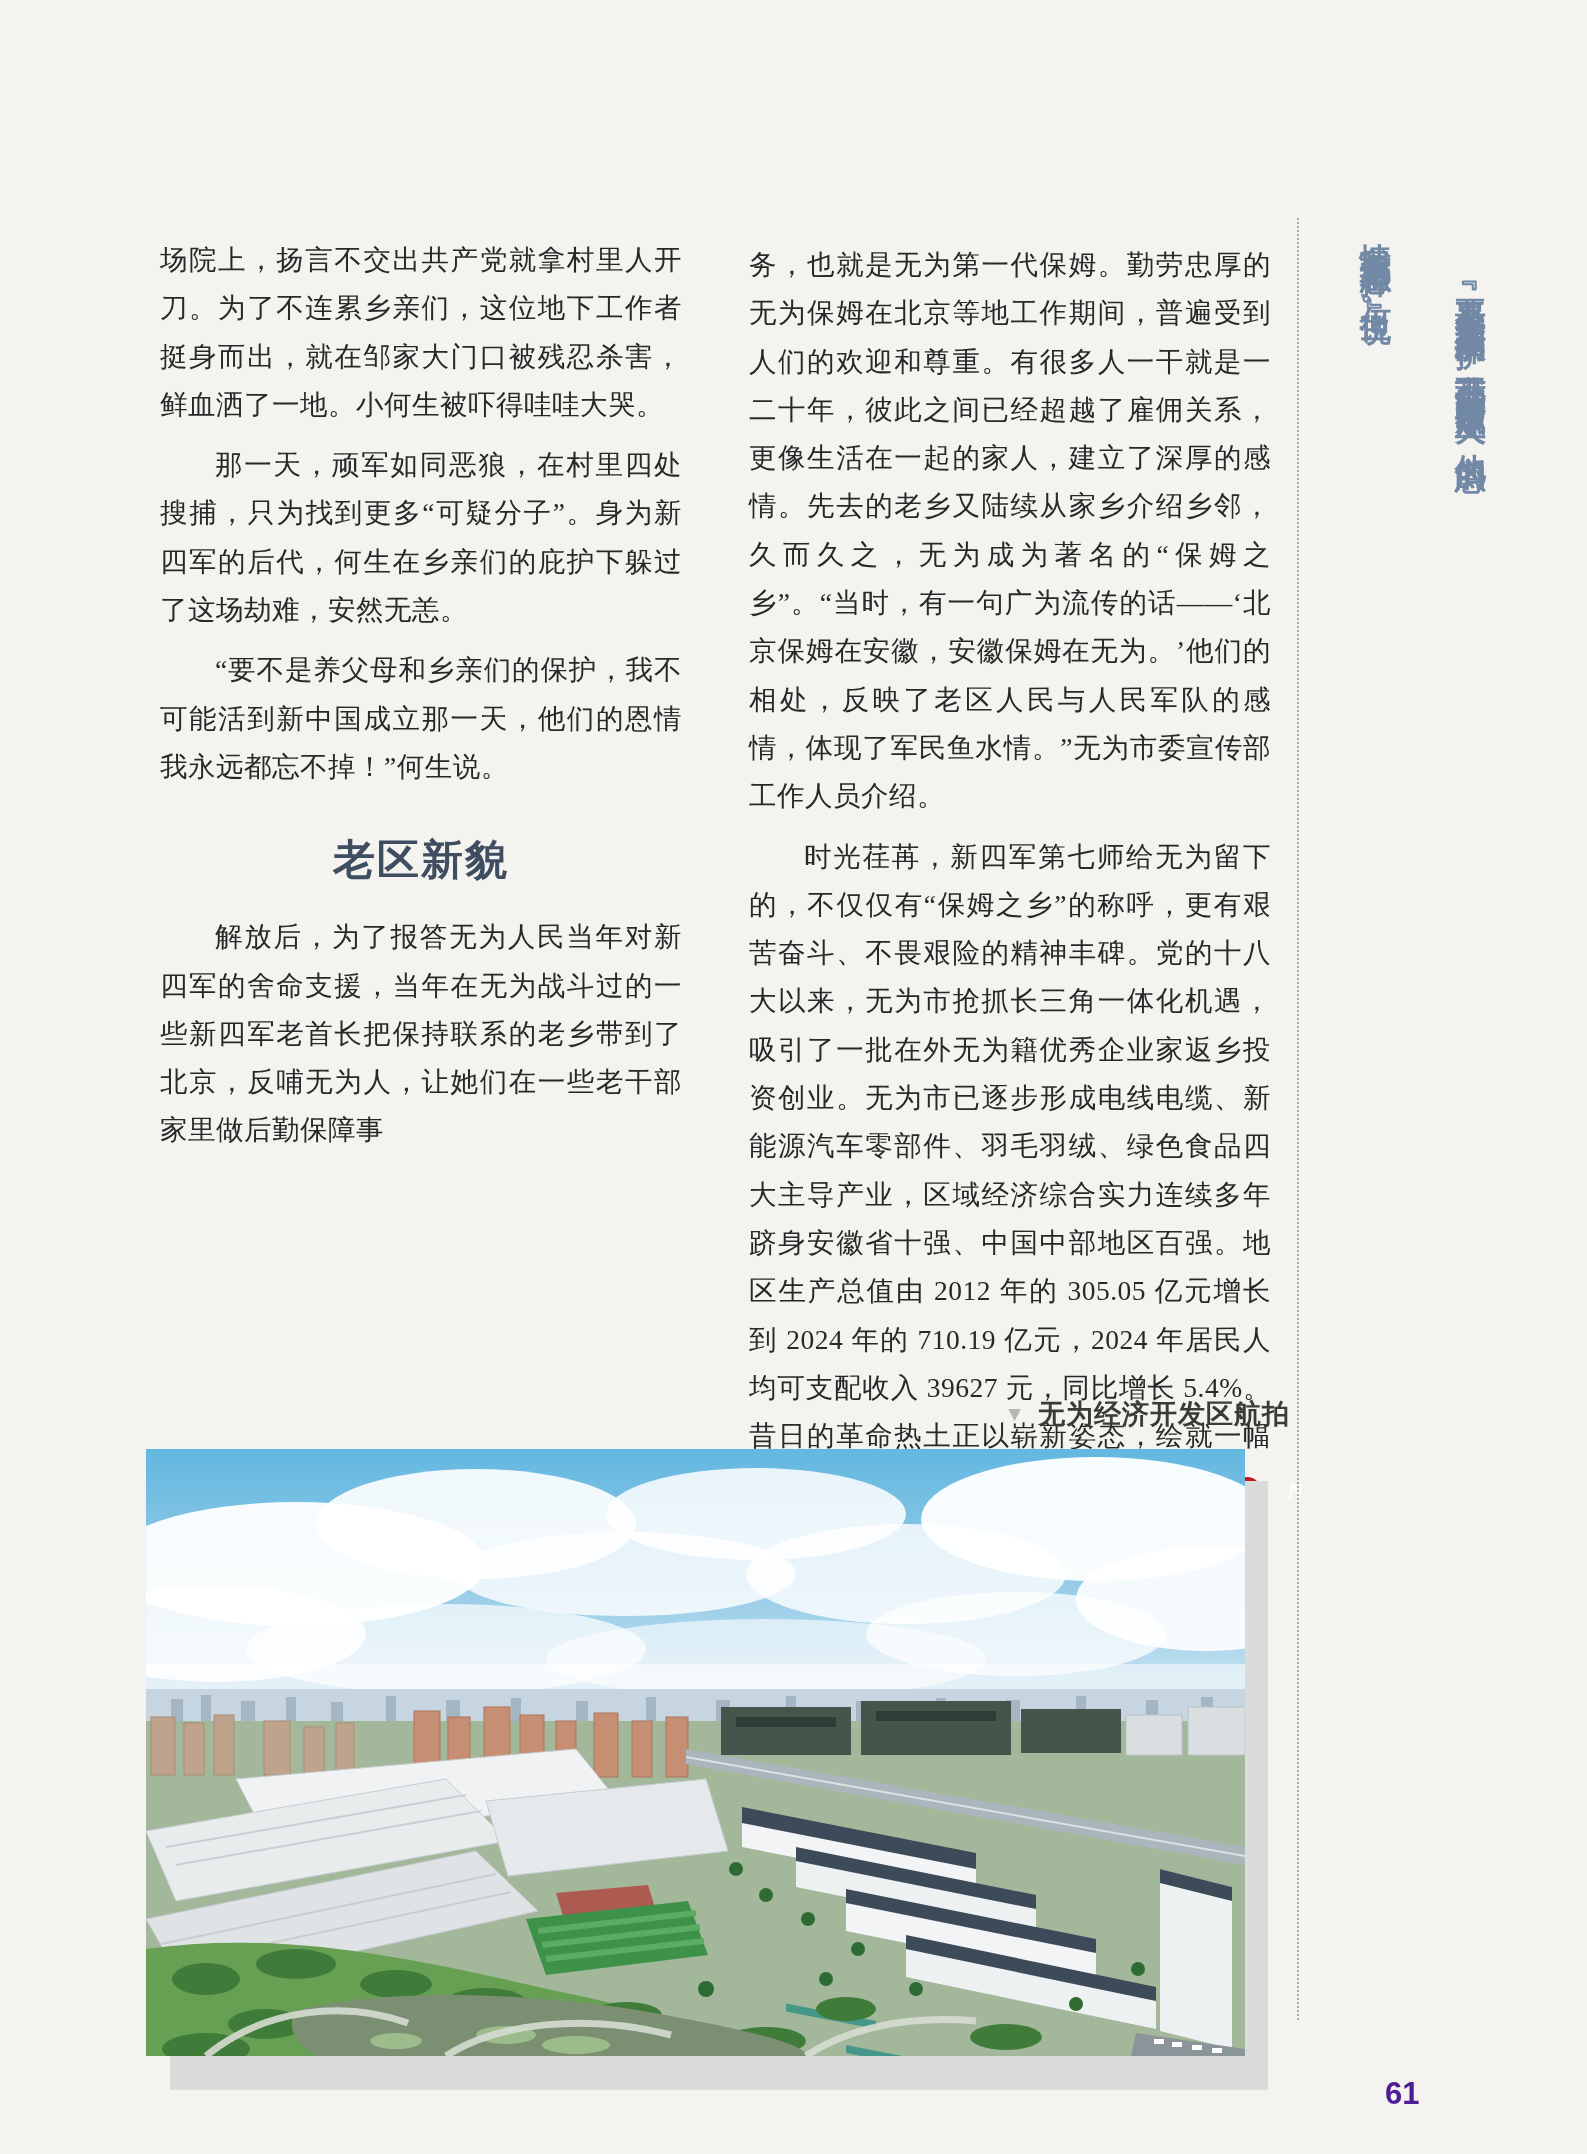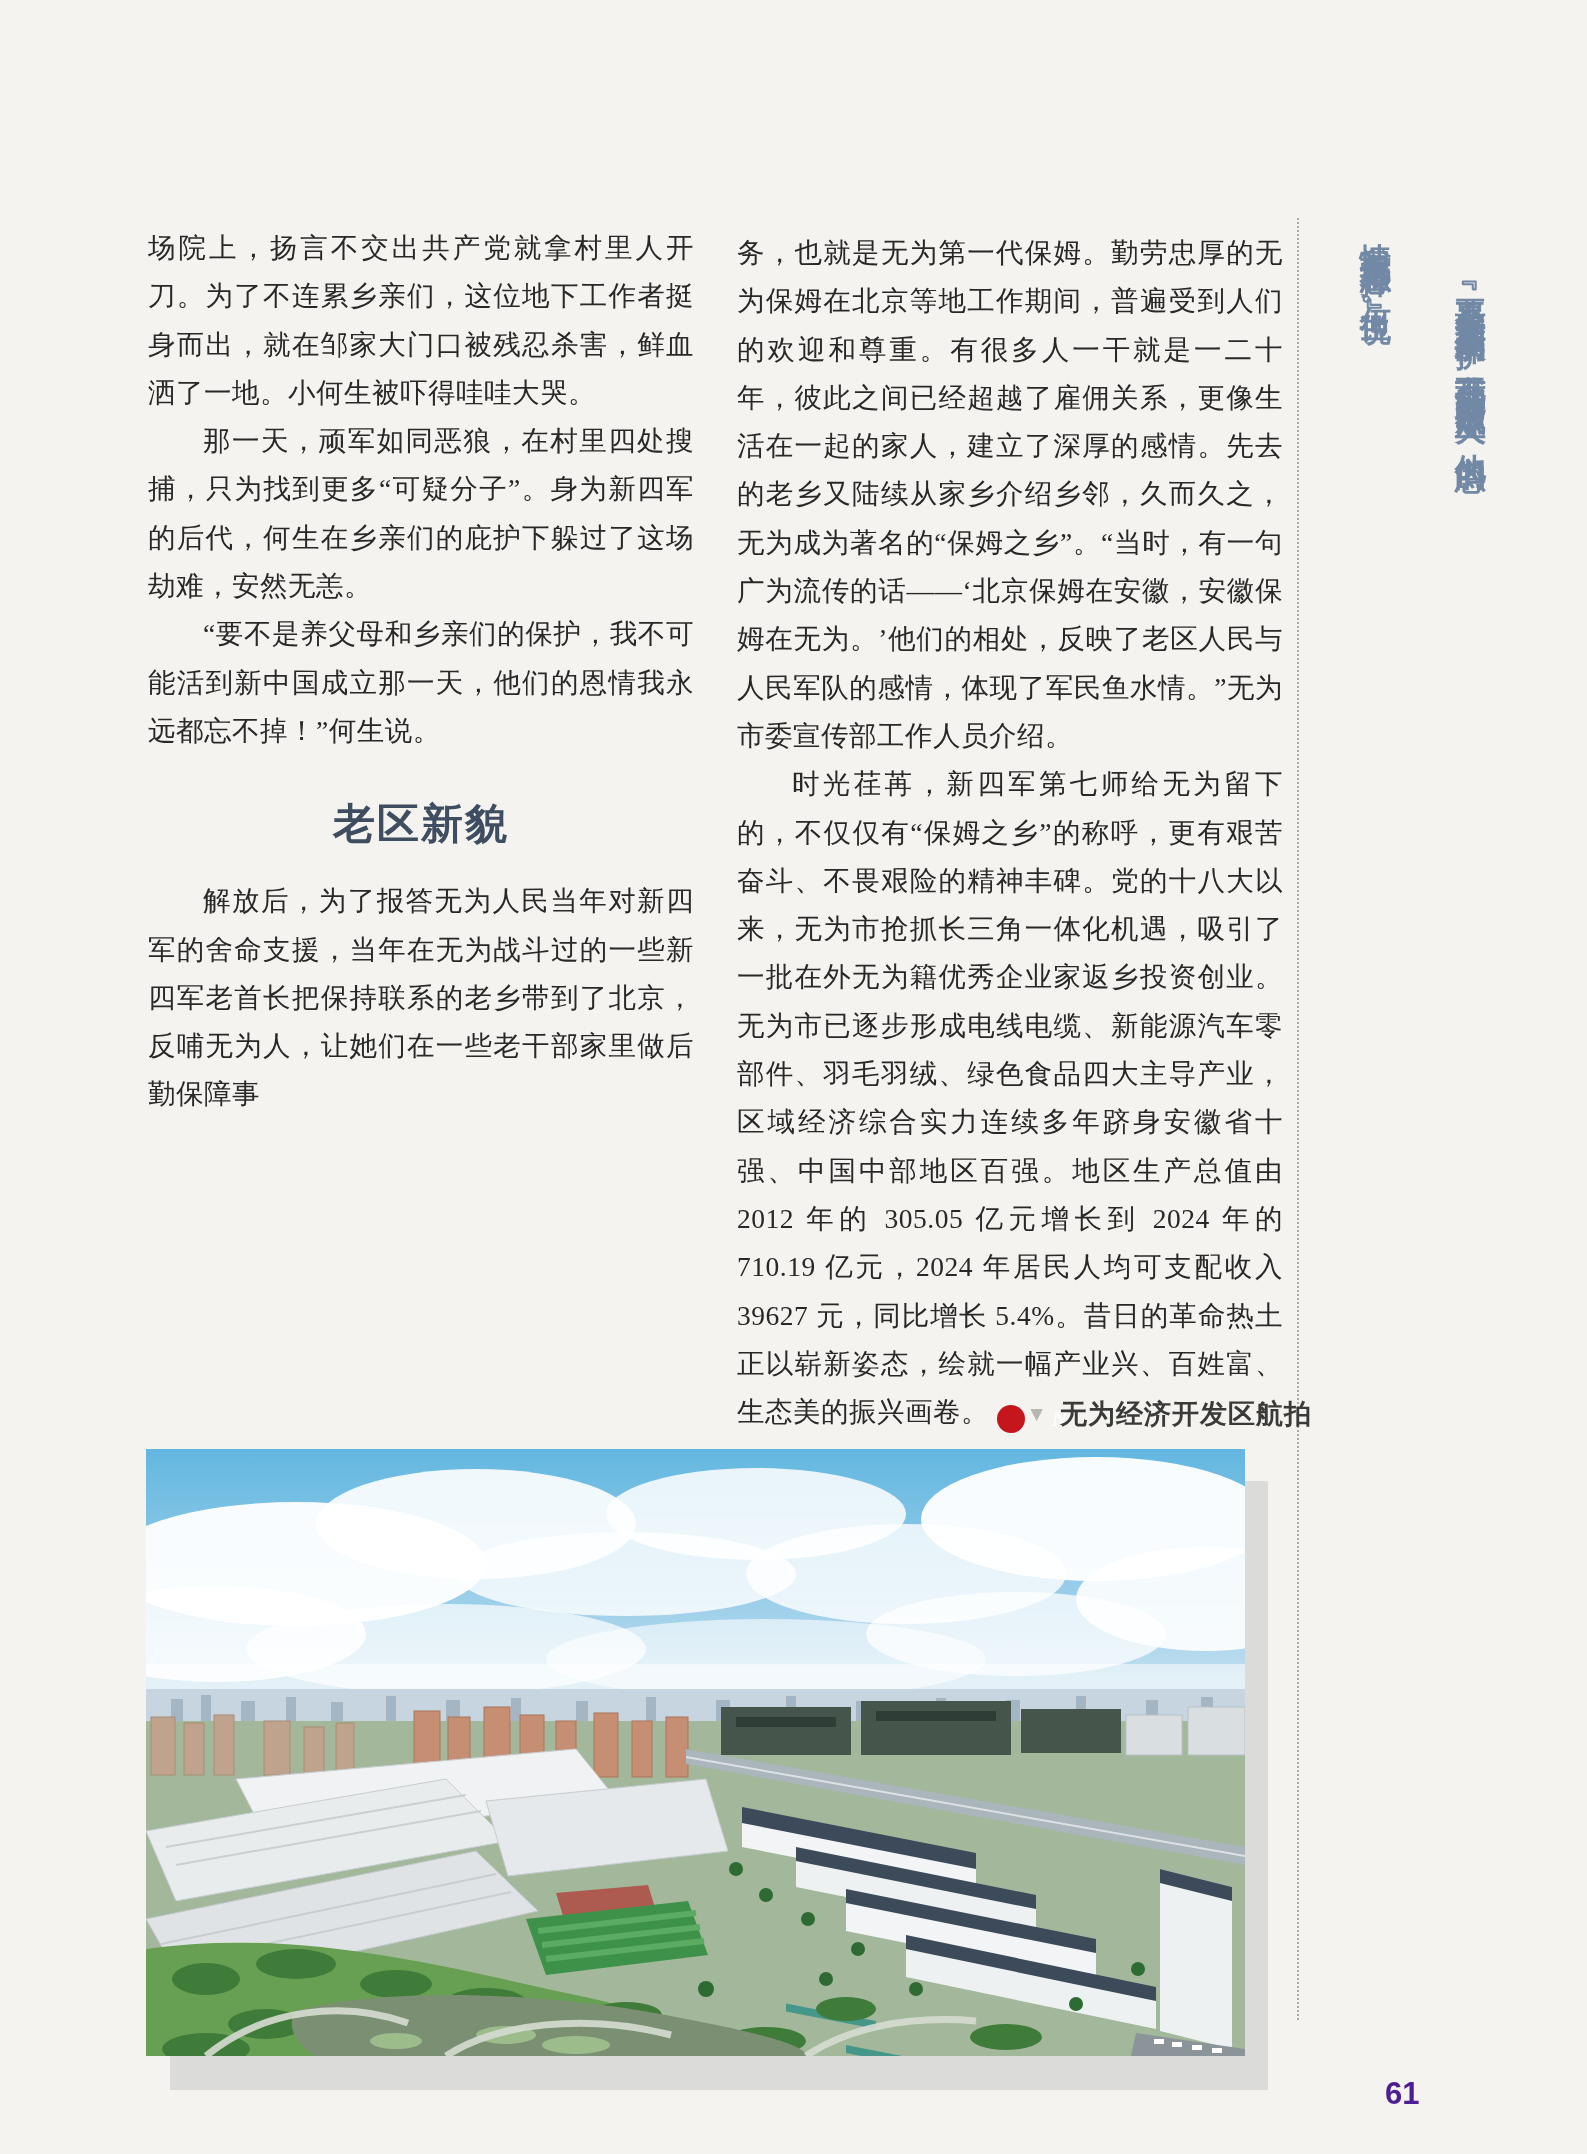--- a/index.html
+++ b/index.html
@@ -6,21 +6,21 @@
   body{
     width:1587px;height:2154px;position:relative;
     background:#f4f3ef;
     font-family:"Liberation Serif","DejaVu Serif",serif;
     color:#282828;overflow:hidden;
   }
   .col{position:absolute;width:546px;}
   .col-left{left:148px;top:224px;}
   .col-right{left:737px;top:229px;}
   p.body{
-    margin:0;font-size:27.5px;line-height:48.3px;
+    margin:12px;font-size:27.5px;line-height:48.3px;
     text-align:justify;text-justify:inter-character;
     letter-spacing:0.5px;
   }
   p.indent{text-indent:2em;}
   h2.section-heading{
     margin:44px 0 28px 0;
     font-family:"Liberation Sans","DejaVu Sans",sans-serif;
     font-weight:bold;font-size:42px;line-height:50px;
     color:#3f4d61;text-align:center;letter-spacing:2px;
   }
@@ -38,21 +38,21 @@
   .pull-quote-col{
     position:absolute;
     writing-mode:vertical-rl;
     font-size:31px;letter-spacing:3.2px;font-weight:600;
     color:#7289a6;
     font-family:"Liberation Serif","DejaVu Serif",serif;
   }
   .pull-quote-col.part1{left:1449px;top:271px;height:1180px;}
   .pull-quote-col.part2{left:1354px;top:219px;height:500px;}
   .photo-caption{
-    position:absolute;left:772px;top:1396px;width:540px;
+    position:absolute;left:750px;top:1396px;width:540px;
     text-align:right;
     font-family:"Liberation Sans","DejaVu Sans",sans-serif;
     font-weight:bold;font-size:27px;color:#3a3a38;letter-spacing:1px;
   }
   .photo-caption .marker{
     color:#b7b6b2;font-size:21px;margin-right:12px;vertical-align:2px;
   }
   .photo-shadow{
     position:absolute;left:170px;top:1481px;width:1098px;height:609px;
     background:#dbdbd9;

